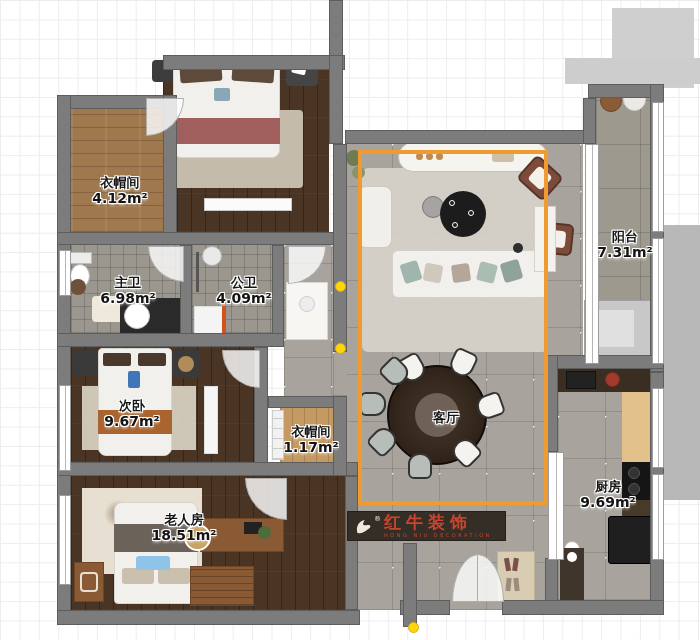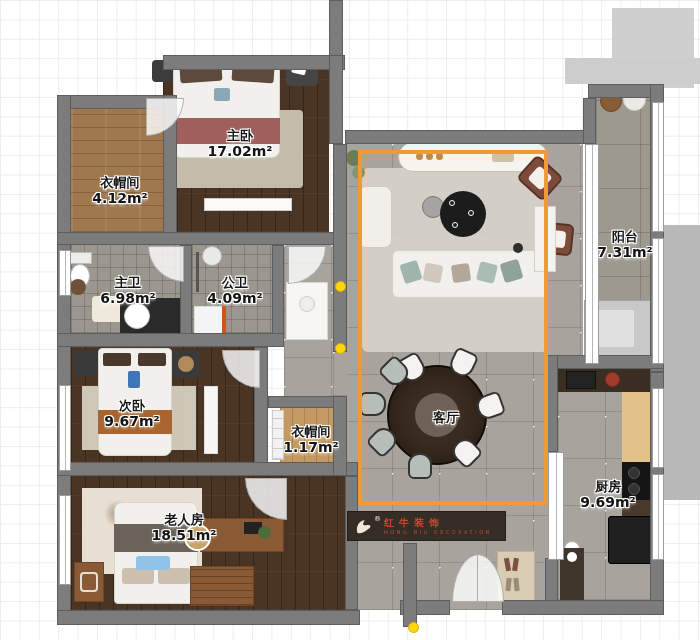--- a/index.html
+++ b/index.html
@@ -221,43 +221,39 @@
   <div class="door" style="left:477px;top:554px;width:25px;height:46px;border-radius:0 100% 0 0;"></div>
 
   <div class="abs" style="left:347px;top:511px;width:159px;height:30px;background:#352e27;display:flex;align-items:center;padding:0 6px;box-sizing:border-box;z-index:32;border:1px solid #241f1a;">
     <span style="display:inline-block;width:20px;height:20px;">
       <svg viewBox="0 0 24 24" width="20" height="20">
           <path d="M4 20 C2 13 6 5 13 5 C10 9 10 12 15 11 C20 10 21 13 18 15 C13 19 9 22 4 20 Z" fill="#efe9dd"></path>
         </svg>
     </span>
     <span style="color:#efe9dd;font-size:7px;align-self:flex-start;margin:3px 3px 0 0;">®</span>
     <span style="display:flex;flex-direction:column;line-height:1;">
-      <span style="color:#c9452e;font-weight:bold;font-size:10px;letter-spacing:5px;">红牛装饰</span>
+      <span style="color:#c9452e;font-weight:bold;font-size:17px;letter-spacing:5px;">红牛装饰</span>
       <span style="color:#c9452e;font-size:5px;letter-spacing:2.5px;margin-top:2px;">HONG NIU DECORATION</span>
     </span>
   </div>
 
   <div class="ov" style="left:358px;top:150px;width:182px;height:347px;border:4px solid #f09a32;"></div>
   <div class="ydot" style="left:335px;top:281px;"></div>
   <div class="ydot" style="left:335px;top:343px;"></div>
   <div class="ydot" style="left:408px;top:622px;"></div>
 
   <div class="lbl" style="left:120px;top:191px;">
     <div class="name">衣帽间</div>
     <div class="area">4.12m²</div>
   </div>
-  <div class="lbl" style="left:240px;top:144px;">
-    <div class="name">主卧</div>
-    <div class="area">17.02m²</div>
-  </div>
   <div class="lbl" style="left:128px;top:291px;">
     <div class="name">主卫</div>
     <div class="area">6.98m²</div>
   </div>
-  <div class="lbl" style="left:235px;top:291px;">
+  <div class="lbl" style="left:244px;top:291px;">
     <div class="name">公卫</div>
     <div class="area">4.09m²</div>
   </div>
   <div class="lbl" style="left:132px;top:414px;">
     <div class="name">次卧</div>
     <div class="area">9.67m²</div>
   </div>
   <div class="lbl" style="left:311px;top:440px;">
     <div class="name">衣帽间</div>
     <div class="area">1.17m²</div>

